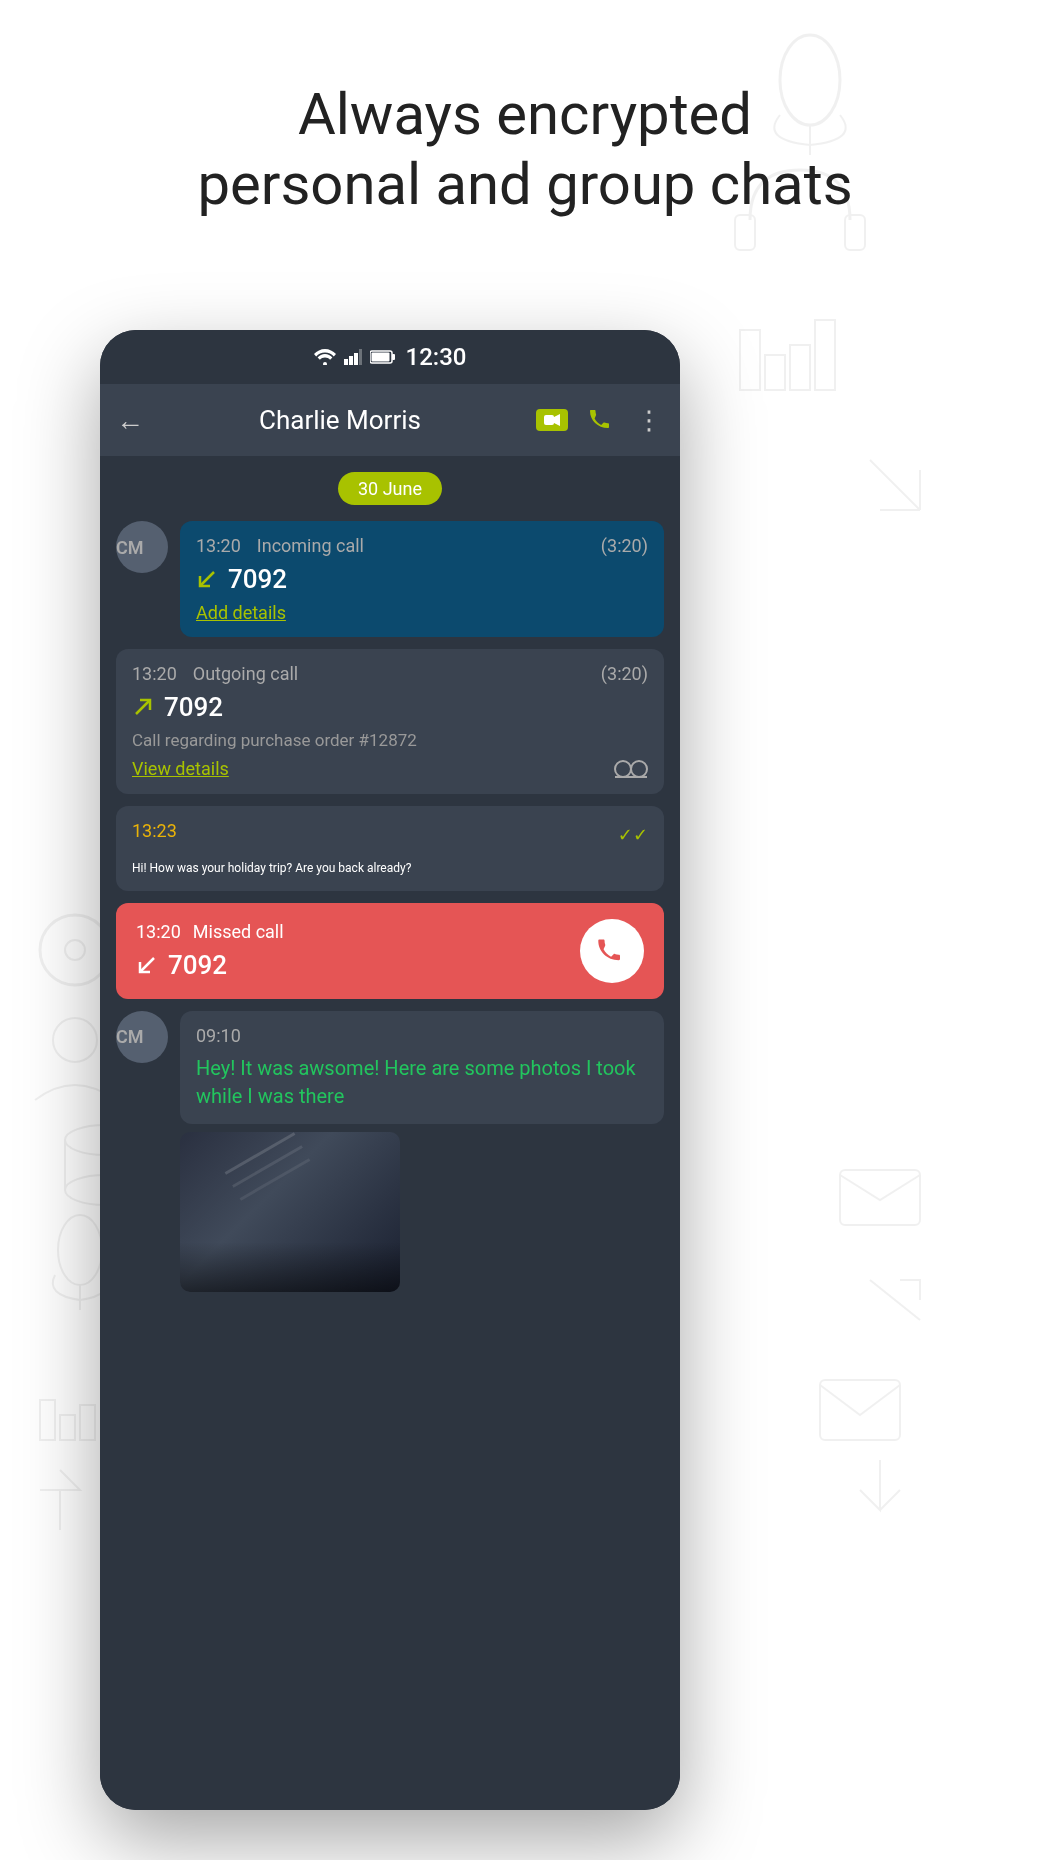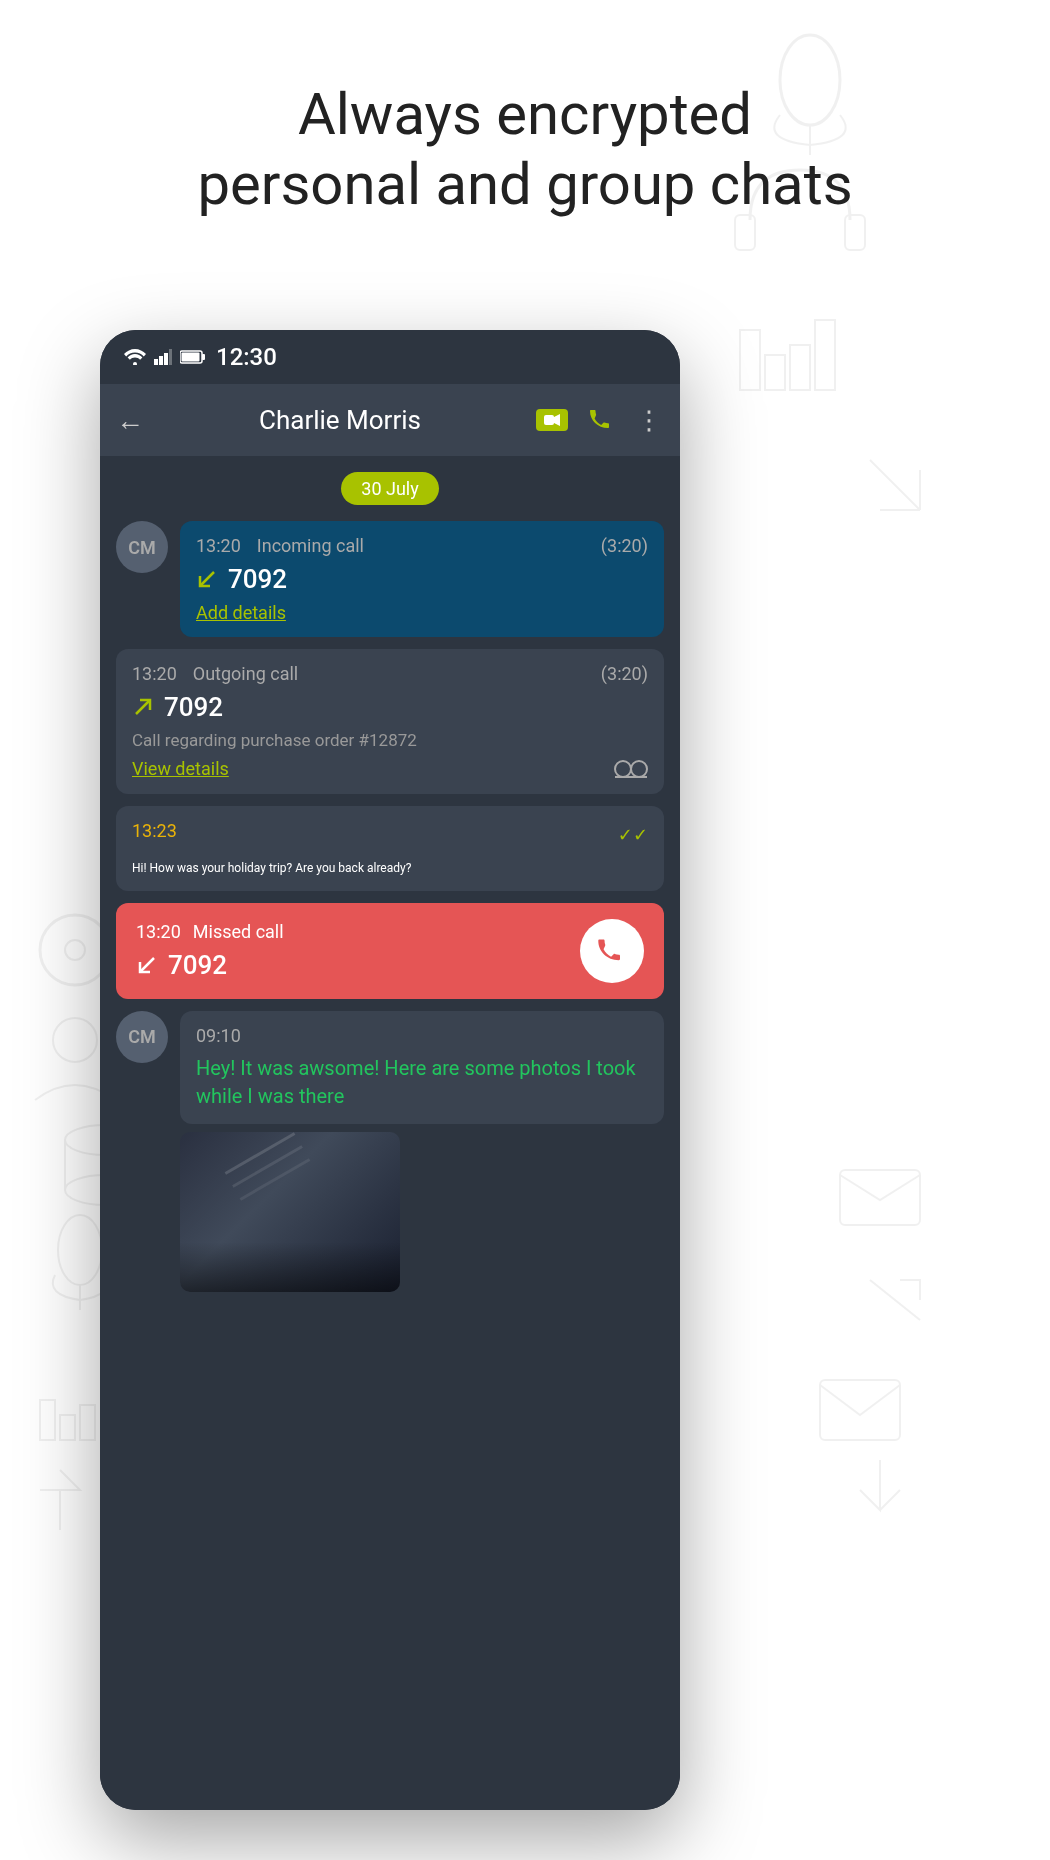--- a/index.html
+++ b/index.html
@@ -52,21 +52,21 @@
       overflow: hidden;
       box-shadow: 0 30px 80px rgba(0,0,0,0.35);
     }
 
     
     .status-bar {
       background: #2d3540;
       height: 54px;
       display: flex;
       align-items: center;
-      justify-content: flex-start;
+      justify-content: center;
       padding: 0 24px;
       gap: 10px;
     }
 
     .status-bar-icons {
       display: flex;
       align-items: center;
       gap: 8px;
     }
 
@@ -141,21 +141,20 @@
       gap: 12px;
     }
 
     .avatar {
       width: 52px;
       height: 52px;
       border-radius: 50%;
       background: #556070;
       display: flex;
       align-items: center;
-      justify-content: center;
       color: #aaaaaa;
       font-size: 18px;
       font-weight: 600;
       flex-shrink: 0;
     }
 
     .call-bubble {
       background: #0c4a6e;
       border-radius: 12px;
       padding: 14px 16px;
@@ -459,21 +458,21 @@
       <svg width="28" height="28" viewBox="0 0 28 28" fill="#a8c200">
         <path d="M6.6 12.4c1.4 2.8 3.8 5.1 6.6 6.6l2.2-2.2c.3-.3.7-.4 1-.2 1.1.4 2.3.6 3.6.6.6 0 1 .4 1 1V21c0 .6-.4 1-1 1C9.6 22 2 14.4 2 5c0-.6.4-1 1-1h3.5c.6 0 1 .4 1 1 0 1.3.2 2.5.6 3.6.1.3 0 .7-.2 1L6.6 12.4z"></path>
       </svg>
 
       <span class="more-btn">⋮</span>
     </div>
   </div>
 
   <div class="chat-area">
 
-    <div class="date-badge">30 July</div>
+    <div class="date-badge">30 June</div>
 
     <div class="message-row">
       <div class="avatar">
         <span>CM</span>
       </div>
       <div class="call-bubble">
         <div class="call-header">
           <div>
             <span class="call-time">13:20</span>
             <span class="call-type">Incoming call</span>

